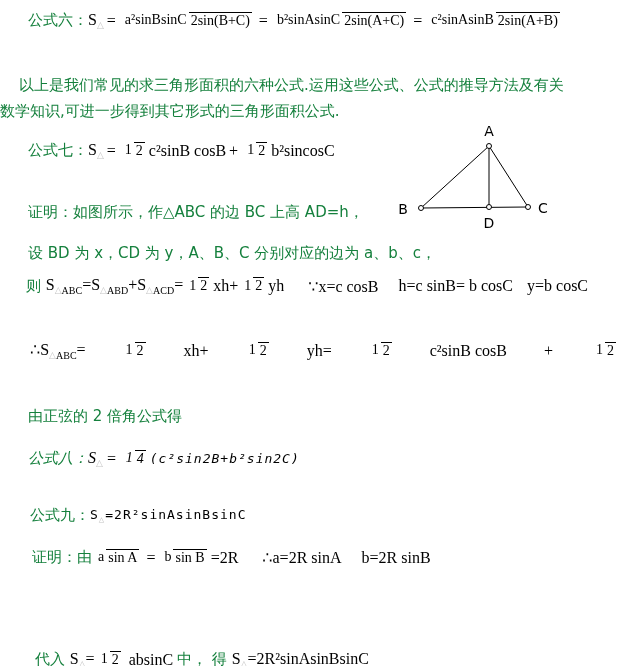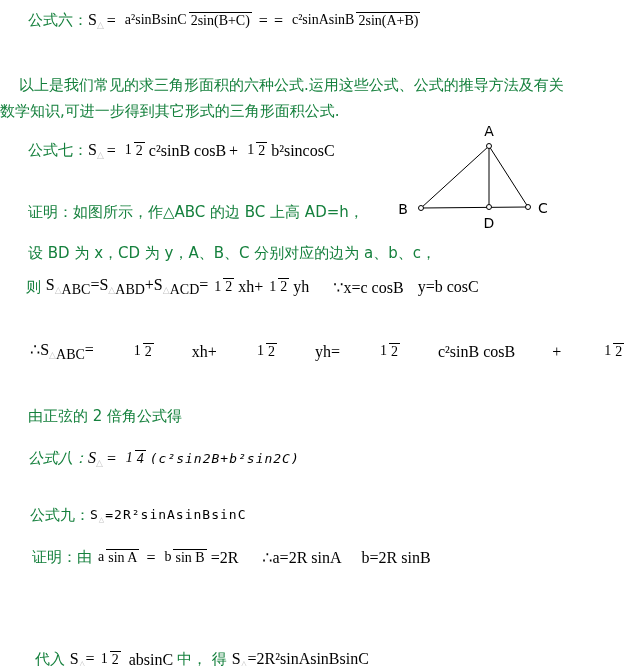--- a/index.html
+++ b/index.html
@@ -14,36 +14,37 @@
   .m{font-size:16px;font-family:"Liberation Serif","DejaVu Serif",serif;color:#000;}
   .mono{font-size:13px;font-family:"DejaVu Sans Mono","Liberation Mono",monospace;letter-spacing:1px;color:#000;}
   .frac{
     display:inline-flex;flex-direction:row;align-items:center;
     font-family:"Liberation Serif","DejaVu Serif",serif;font-size:14px;
     line-height:1.2;margin:0 4px;text-align:center;
   }
   .fden{border-top:1px solid #000;padding:0 2px;}
   .fnum{padding:0 2px;}
   .stri{font-size:9px;color:#c4c4c4;vertical-align:-3px;}
-  .subt{font-size:14px;vertical-align:-4px;}
+  .subt{font-size:10px;vertical-align:-4px;}
   .g20{margin-left:20px;}
   .g24{margin-left:24px;}
   .g14{margin-left:14px;}
   .eqp{margin:0 3px;}
   svg text{font-family:"DejaVu Sans",sans-serif;font-size:14px;fill:#000;}
 </style>
 </head>
 <body>
 
 <div class="line" style="left:28px;top:11px;">
   <span class="cn">公式六：</span>
   <span class="m"><span>S</span><span class="stri">△</span></span>
   <span class="m eqp">=</span>
   <span class="frac"><span class="fnum">a²sinBsinC</span><span class="fden">2sin(B+C)</span></span>
   <span class="m eqp">=</span>
+  <span class="frac"><span class="fnum">b²sinAsinC</span><span class="fden">2sin(A+C)</span></span>
   <span class="m eqp">=</span>
   <span class="frac"><span class="fnum">c²sinAsinB</span><span class="fden">2sin(A+B)</span></span>
 </div>
 
 <div class="line" style="left:19px;top:76px;">
   <span class="cn">以上是我们常见的求三角形面积的六种公式.运用这些公式、公式的推导方法及有关</span>
 </div>
 <div class="line" style="left:0px;top:102px;">
   <span class="cn">数学知识,可进一步得到其它形式的三角形面积公式.</span>
 </div>
@@ -83,20 +84,21 @@
 </div>
 
 <div class="line" style="left:26px;top:276px;">
   <span class="cn">则 </span>
   <span class="m"><span>S</span><span class="stri">△</span><span class="subt">ABC</span><span>=</span><span>S</span><span class="stri">△</span><span class="subt">ABD</span><span>+</span><span>S</span><span class="stri">△</span><span class="subt">ACD</span><span>=</span></span>
   <span class="frac"><span class="fnum">1</span><span class="fden">2</span></span>
   <span class="m">xh+</span>
   <span class="frac"><span class="fnum">1</span><span class="fden">2</span></span>
   <span class="m">yh</span>
   <span class="m g24">∵x=c cosB</span>
+  <span class="m g20">h=c sinB= b cosC</span>
   <span class="m g14">y=b cosC</span>
 </div>
 
 <div class="line" style="left:30px;top:340px;gap:34px;">
   <span class="m"><span>∴</span><span>S</span><span class="stri">△</span><span class="subt">ABC</span><span>=</span></span>
   <span class="frac"><span class="fnum">1</span><span class="fden">2</span></span>
   <span class="m">xh+</span>
   <span class="frac"><span class="fnum">1</span><span class="fden">2</span></span>
   <span class="m">yh=</span>
   <span class="frac"><span class="fnum">1</span><span class="fden">2</span></span>

